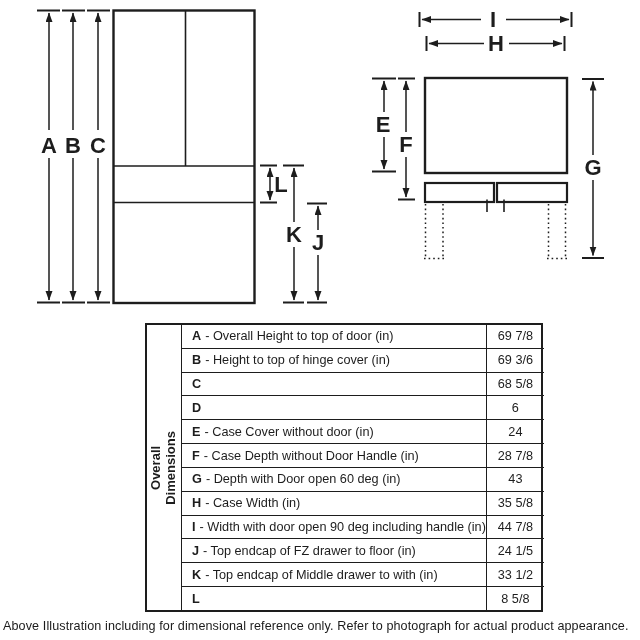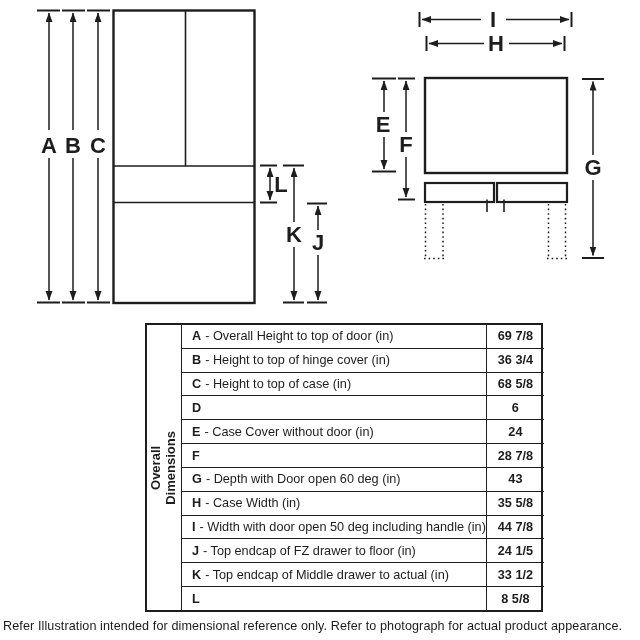--- a/index.html
+++ b/index.html
@@ -12,21 +12,21 @@
               align-items:center;justify-content:center;flex:none;}
   .group-label{transform:rotate(-90deg);white-space:nowrap;text-align:center;
                font-weight:bold;font-size:13px;line-height:1.15;}
   .rows{flex:1;display:flex;flex-direction:column;}
   .t-row{flex:1;display:flex;border-top:1px solid #1d1d1d;align-items:stretch;}
   .t-row:first-child{border-top:none;}
   .desc-cell{flex:1;display:flex;align-items:center;padding-left:10px;
              border-right:1px solid #1d1d1d;font-size:12.7px;white-space:nowrap;overflow:hidden;}
   .desc-cell .ltr{font-weight:bold;margin-right:4px;}
   .val-cell{width:57px;display:flex;align-items:center;justify-content:center;
-            font-weight:bold;font-size:12.7px;flex:none;}
+            font-weight:normal;font-size:12.7px;flex:none;}
   .caption{position:absolute;left:3px;top:619px;width:636px;font-size:12.6px;
            color:#1b1b1b;letter-spacing:0.1px;}
 </style>
 </head>
 <body>
 
 <div id="stage">
 
   <svg width="640" height="320" viewBox="0 0 640 320">
     <defs>
@@ -155,86 +155,86 @@
             <span class="ltr">A</span>
             <span>- Overall Height to top of door (in)</span>
           </div>
           <div class="val-cell">69 7/8</div>
         </div>
       <div class="t-row">
           <div class="desc-cell">
             <span class="ltr">B</span>
             <span>- Height to top of hinge cover (in)</span>
           </div>
-          <div class="val-cell">36 3/4</div>
+          <div class="val-cell">69 3/6</div>
         </div>
       <div class="t-row">
           <div class="desc-cell">
             <span class="ltr">C</span>
-            <span>- Height to top of case (in)</span>
           </div>
           <div class="val-cell">68 5/8</div>
         </div>
       <div class="t-row">
           <div class="desc-cell">
             <span class="ltr">D</span>
           </div>
           <div class="val-cell">6</div>
         </div>
       <div class="t-row">
           <div class="desc-cell">
             <span class="ltr">E</span>
             <span>- Case Cover without door (in)</span>
           </div>
           <div class="val-cell">24</div>
         </div>
       <div class="t-row">
           <div class="desc-cell">
             <span class="ltr">F</span>
+            <span>- Case Depth without Door Handle (in)</span>
           </div>
           <div class="val-cell">28 7/8</div>
         </div>
       <div class="t-row">
           <div class="desc-cell">
             <span class="ltr">G</span>
             <span>- Depth with Door open 60 deg (in)</span>
           </div>
           <div class="val-cell">43</div>
         </div>
       <div class="t-row">
           <div class="desc-cell">
             <span class="ltr">H</span>
             <span>- Case Width (in)</span>
           </div>
           <div class="val-cell">35 5/8</div>
         </div>
       <div class="t-row">
           <div class="desc-cell">
             <span class="ltr">I</span>
-            <span>- Width with door open 50 deg including handle (in)</span>
+            <span>- Width with door open 90 deg including handle (in)</span>
           </div>
           <div class="val-cell">44 7/8</div>
         </div>
       <div class="t-row">
           <div class="desc-cell">
             <span class="ltr">J</span>
             <span>- Top endcap of FZ drawer to floor (in)</span>
           </div>
           <div class="val-cell">24 1/5</div>
         </div>
       <div class="t-row">
           <div class="desc-cell">
             <span class="ltr">K</span>
-            <span>- Top endcap of Middle drawer to actual (in)</span>
+            <span>- Top endcap of Middle drawer to with (in)</span>
           </div>
           <div class="val-cell">33 1/2</div>
         </div>
       <div class="t-row">
           <div class="desc-cell">
             <span class="ltr">L</span>
           </div>
           <div class="val-cell">8 5/8</div>
         </div>
     </div>
   </div>
 
-  <div class="caption">Refer Illustration intended for dimensional reference only. Refer to photograph for actual product appearance.</div>
+  <div class="caption">Above Illustration including for dimensional reference only. Refer to photograph for actual product appearance.</div>
 </div>
 
 </body></html>

